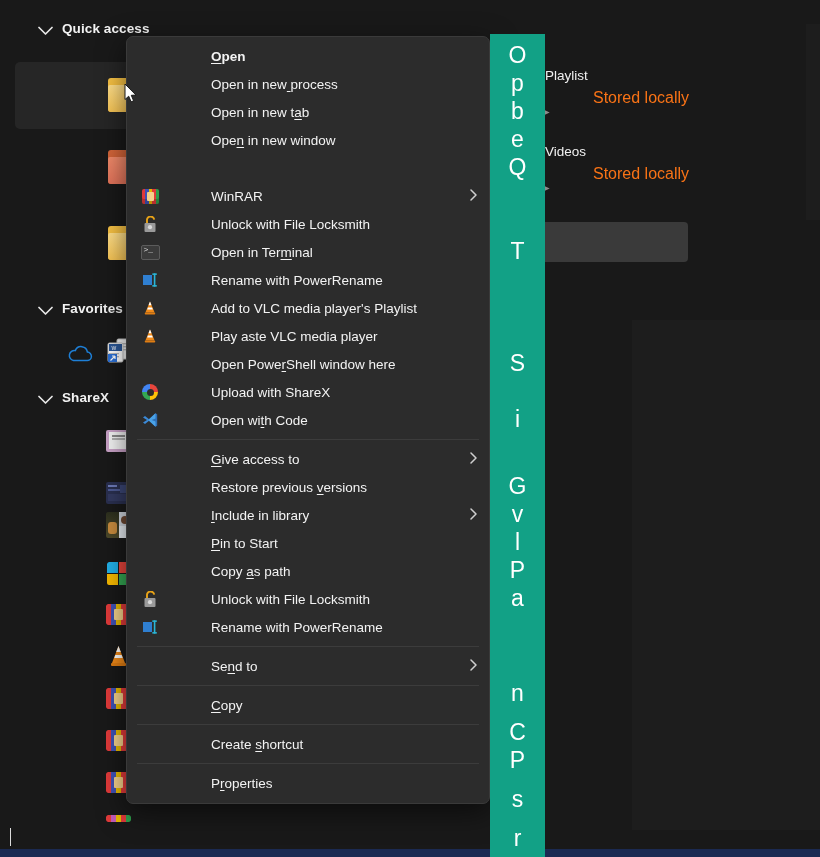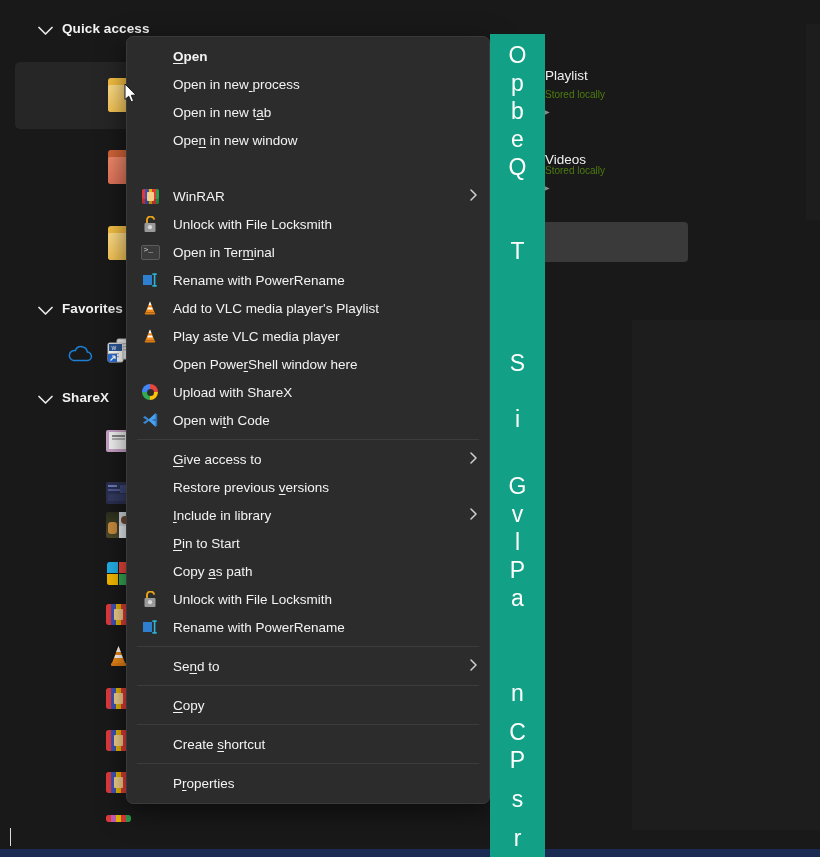--- a/index.html
+++ b/index.html
@@ -57,21 +57,21 @@
   .cloud{position:absolute;left:66px;top:344px;width:28px;height:20px;}
 
   
   .thumb{position:absolute;width:26px;height:22px;border-radius:2px;overflow:hidden;}
 
   
   .caret{position:absolute;left:10px;top:828px;width:1px;height:18px;background:#dcdcdc;}
 
   
   .rlabel{position:absolute;color:#f0f0f0;font-size:13.5px;}
-  .rsub{position:absolute;color:#4d7c0f;font-size:10px;}
+  .rsub{position:absolute;color:#f97316;font-size:16px;padding-left:48px;}
   .rarrow{position:absolute;color:#8b8b8b;font-size:11px;}
   .rtile{position:absolute;left:490px;top:222px;width:198px;height:40px;background:#3a3a3a;border-radius:4px;}
 
   
   #accel{
     position:absolute;left:490px;top:34px;width:55px;height:823px;
     background:#12a186;
     z-index:40;
   }
   #accel .acc{
@@ -94,21 +94,21 @@
   .mi{
     position:relative;display:flex;align-items:center;
     height:28px;padding:0 12px 0 0;
     color:#f3f3f3;font-size:13.5px;
     cursor:default;
   }
   .mi .ico{
     width:46px;min-width:46px;height:28px;
     display:flex;align-items:center;justify-content:center;
   }
-  .mi .lbl{flex:1;white-space:nowrap;}
+  .mi .lbl{flex:1;white-space:nowrap;margin-left:38px;}
   .mi .lbl u{text-decoration:underline;text-underline-offset:2px;}
   .mi.bold .lbl{font-weight:700;}
   .sep{height:1px;background:#3c3c3c;margin:5px 10px;}
 
   
   .ic{width:17px;height:17px;position:relative;display:block;}
 
   .ic-winrar{width:17px;height:15px;border-radius:2px;
     background:
       linear-gradient(90deg,#e03a3a 0 20%,#3f51b5 20% 40%,#e6b800 40% 60%,#e03a3a 60% 80%,#2e9e4b 80% 100%);
@@ -164,21 +164,21 @@
   </div>
   <div class="folder f-yellow" style="left:108px;top:226px;">
     <span class="back"></span>
     <span class="front"></span>
   </div>
 
   <div class="rlabel" style="left:545px;top:68px;">Playlist</div>
   <div class="rsub" style="left:545px;top:89px;">Stored locally</div>
   <div class="rarrow" style="left:541px;top:106px;">➤</div>
 
-  <div class="rlabel" style="left:545px;top:152px;">Videos</div>
+  <div class="rlabel" style="left:545px;top:144px;">Videos</div>
   <div class="rsub" style="left:545px;top:165px;">Stored locally</div>
   <div class="rarrow" style="left:541px;top:182px;">➤</div>
 
   <div class="rtile"></div>
 
   <div class="section" style="left:28px;top:301px;">
     <span class="chev">
       <svg width="15" height="10" viewBox="0 0 15 10">
           <path d="M1 1.5 L7.5 8 L14 1.5" fill="none" stroke="#e8e8e8" stroke-width="1.7" stroke-linecap="round" stroke-linejoin="round"></path>
         </svg>

